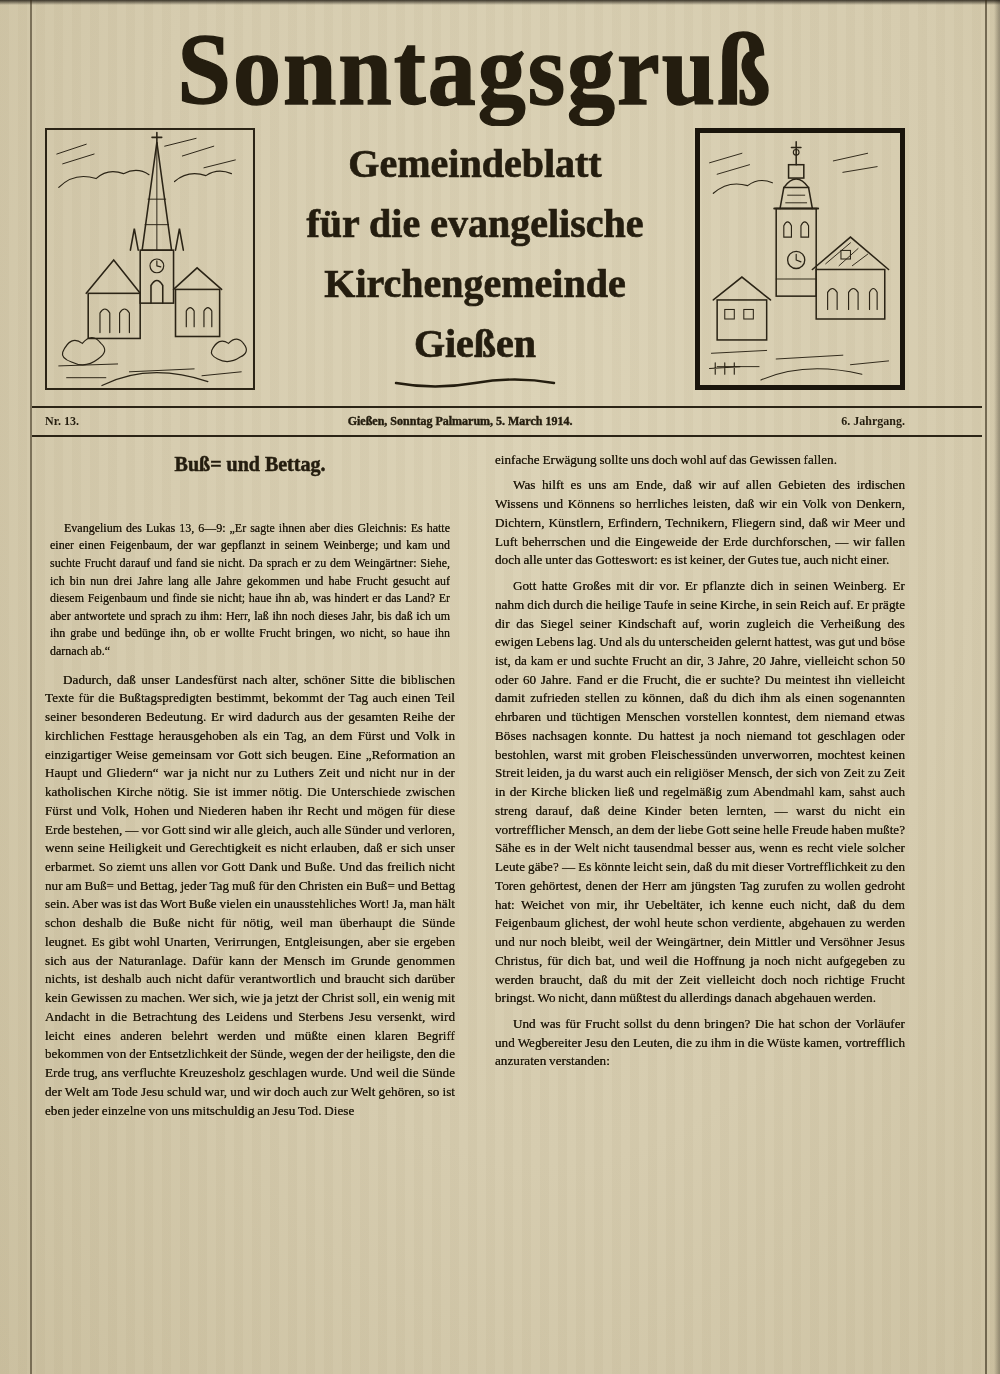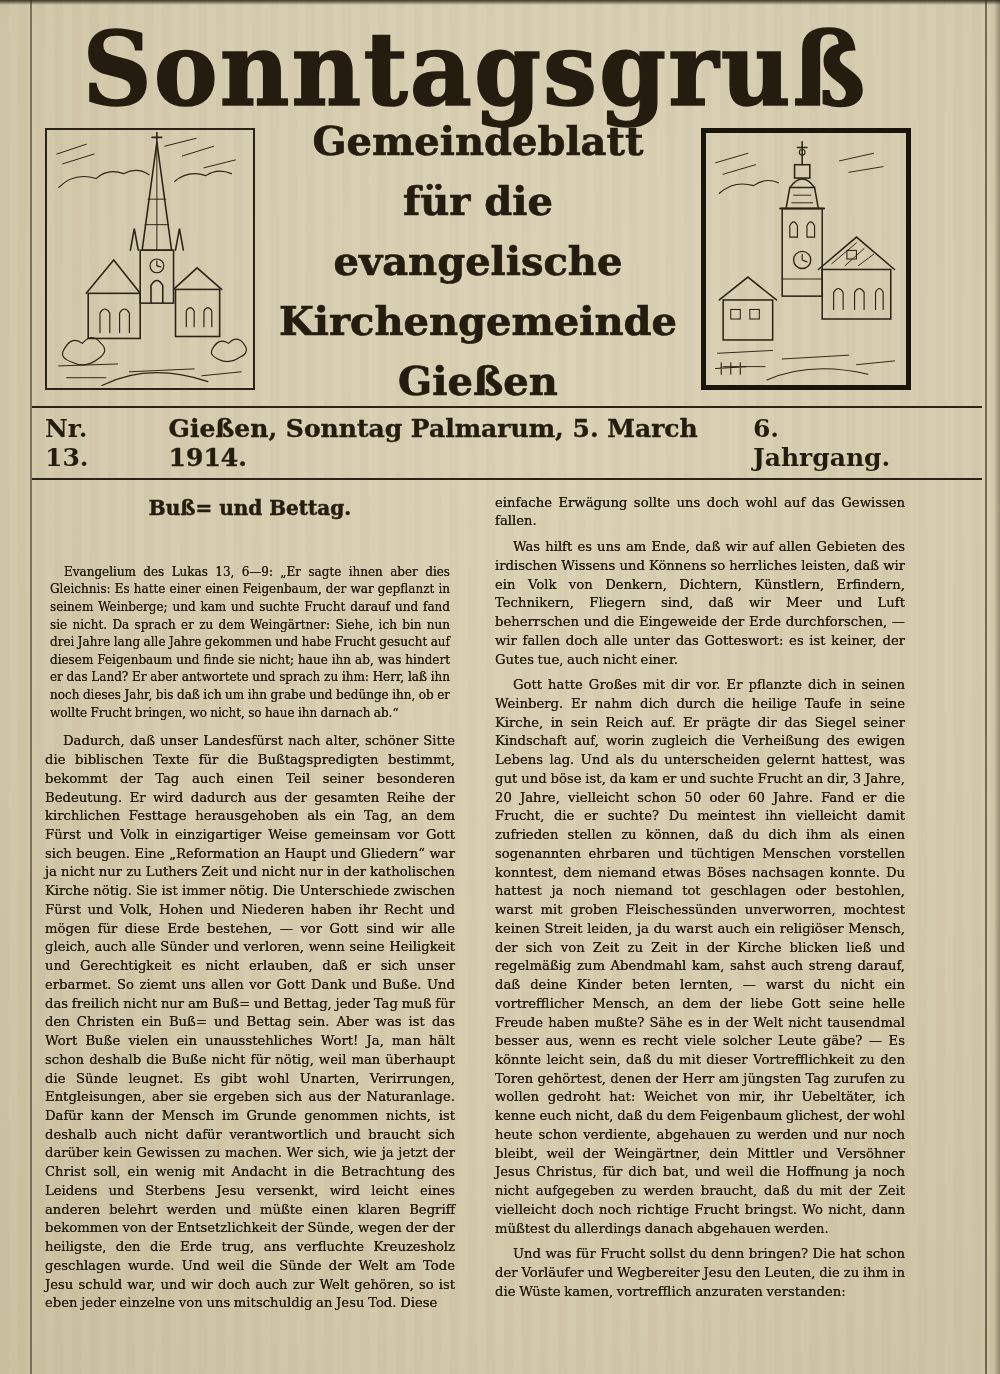--- a/index.html
+++ b/index.html
@@ -10,20 +10,21 @@
   }
   .page {
     position: relative;
     width: 1000px;
     height: 1374px;
     overflow: hidden;
     color: #241d0f;
     background:
       repeating-linear-gradient(90deg, rgba(120,100,60,0.04) 0 9px, rgba(0,0,0,0) 9px 18px),
       radial-gradient(ellipse at 55% 30%, #dcd3b7 0%, #d6ccaf 55%, #cbc0a0 100%);
+    font-family: Liberation Serif, serif;
   }
   
   .edge-top { position:absolute; top:0; left:0; right:0; height:5px;
     background: linear-gradient(180deg, rgba(22,17,10,0.8), rgba(22,17,10,0)); }
   .edge-left { position:absolute; top:0; bottom:0; left:30px; width:2px;
     background: rgba(52,42,24,0.55); }
   .edge-right { position:absolute; top:0; bottom:0; right:13px; width:2px;
     background: rgba(52,42,24,0.6); }
   .edge-right-shade { position:absolute; top:0; bottom:0; right:0; width:6px;
     background: linear-gradient(270deg, rgba(30,24,13,0.35), rgba(30,24,13,0)); }
@@ -63,21 +64,21 @@
   }
   .flourish { margin: 2px auto 0; display: block; }
 
   .rule { border-top: 2px solid #2b2416; margin: 0 18px 0 32px; }
   .rule.top { margin-top: 10px; }
   .dateline {
     display: flex;
     justify-content: space-between;
     align-items: center;
     padding: 6px 95px 6px 45px;
-    font-size: 25px;
+    font-size: 12px;
     font-weight: bold;
     gap: 40px;
   }
   .dateline .center { -webkit-text-stroke: 0.4px #241d0f; }
 
   main.columns {
     display: flex;
     gap: 40px;
     padding: 14px 95px 0 45px;
     height: 906px;

